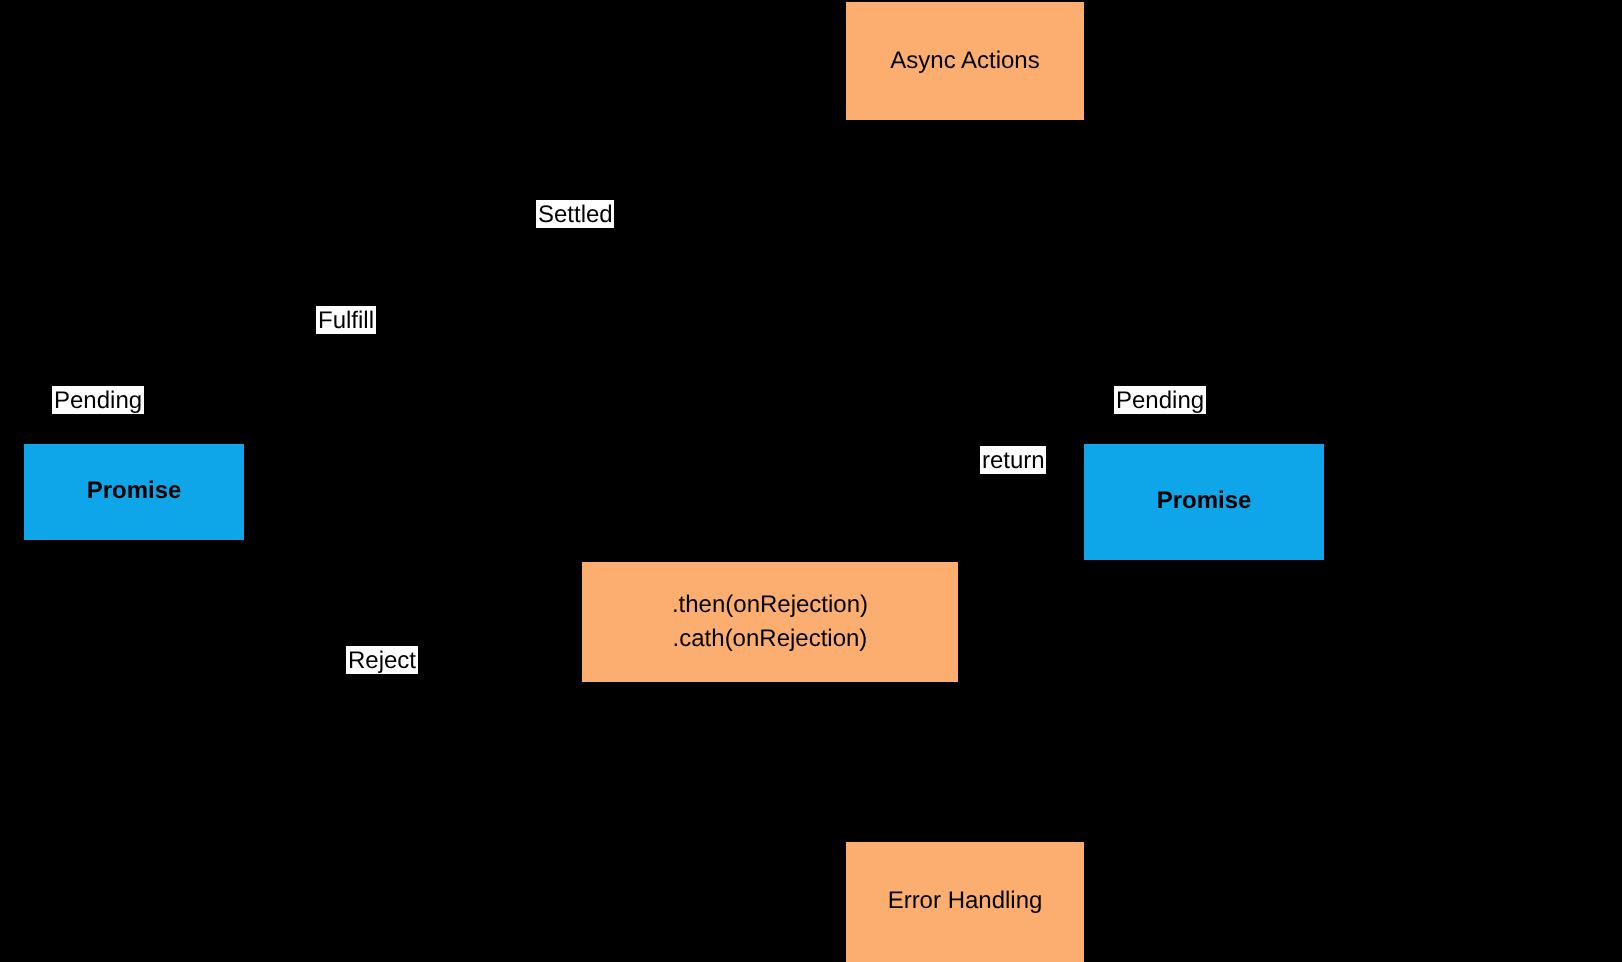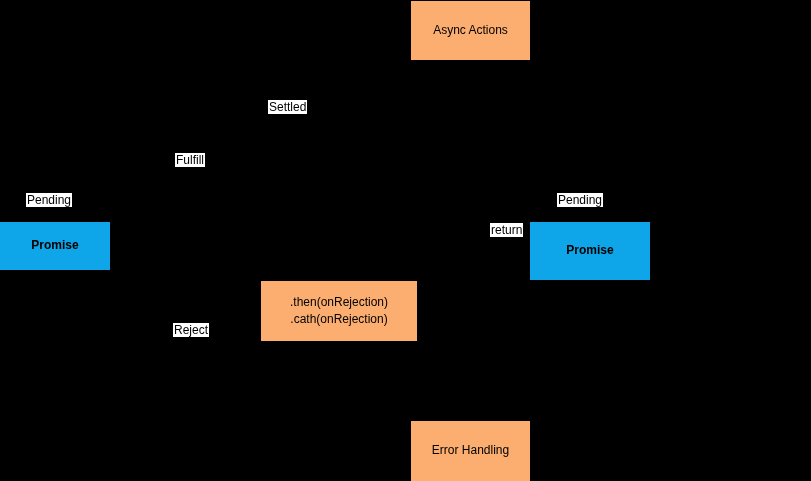--- a/index.html
+++ b/index.html
@@ -20,20 +20,21 @@
     box-sizing: border-box;
     display: flex;
     flex-direction: column;
     align-items: center;
     justify-content: center;
     text-align: center;
     color: #000000;
     font-size: 12px;
     line-height: 1.45;
     white-space: pre-line;
+    margin-left: 12px;
   }
   .node.orange { background: #FBAE70; }
   .node.blue   { background: #0ea5e9; font-weight: bold; }
 
   .edge-label {
     position: absolute;
     background: #FFFFFF;
     color: #000000;
     font-size: 12px;
     line-height: 14px;
@@ -48,39 +49,39 @@
 
   <div class="node orange" style="left:411px; top:1px; width:119px; height:59px;">
     <span>Async Actions</span>
   </div>
 
 
   <div class="node blue" style="left:0px; top:222px; width:110px; height:48px;">
     <span>Promise</span>
   </div>
 
-  <div class="node orange" style="left:261px; top:281px; width:156px; height:60px;">
+  <div class="node orange" style="left:279px; top:281px; width:188px; height:60px;">
     <span>.then(onRejection)
 .cath(onRejection)</span>
   </div>
 
   <div class="node blue" style="left:530px; top:222px; width:120px; height:58px;">
     <span>Promise</span>
   </div>
 
 
   <div class="node orange" style="left:411px; top:421px; width:119px; height:60px;">
     <span>Error Handling</span>
   </div>
 
   <div class="edge-label" style="left:26px; top:193px;">Pending</div>
 
   <div class="edge-label" style="left:268px; top:100px;">Settled</div>
 
-  <div class="edge-label" style="left:175px; top:153px;">Fulfill</div>
+  <div class="edge-label" style="left:158px; top:153px;">Fulfill</div>
 
   <div class="edge-label" style="left:173px; top:323px;">Reject</div>
 
   <div class="edge-label" style="left:490px; top:223px;">return</div>
 
   <div class="edge-label" style="left:557px; top:193px;">Pending</div>
 
 </div>
 
 </body></html>

